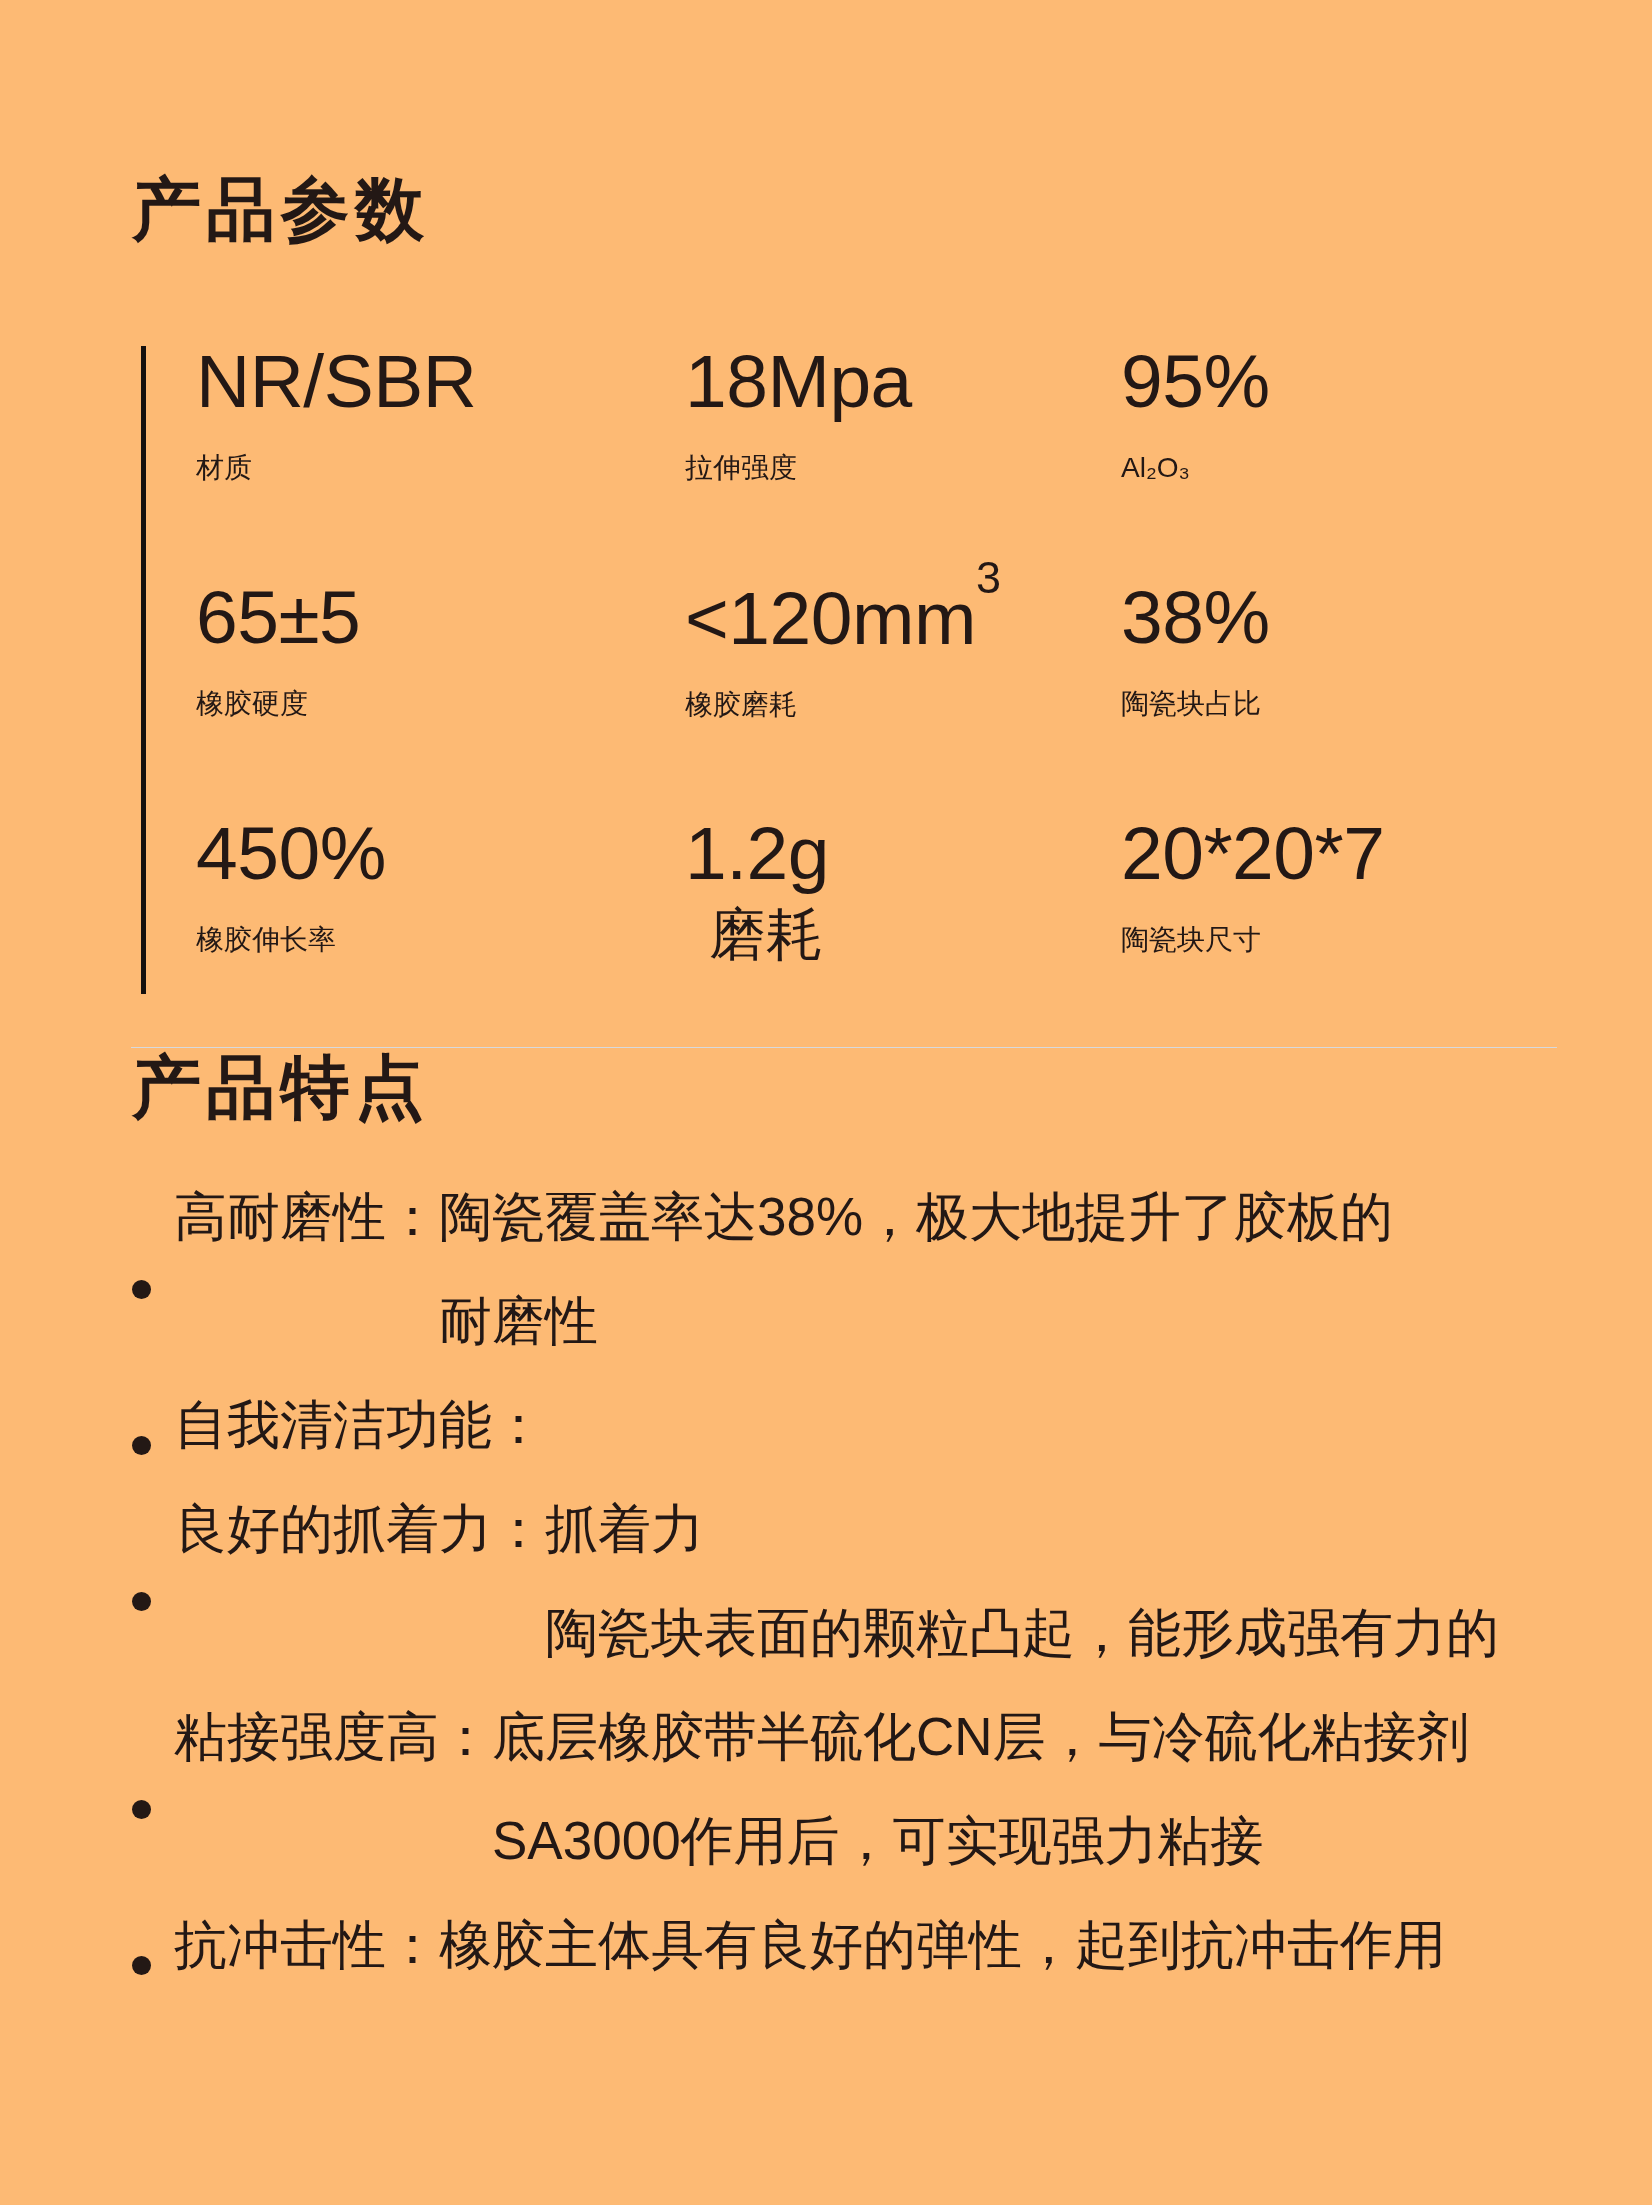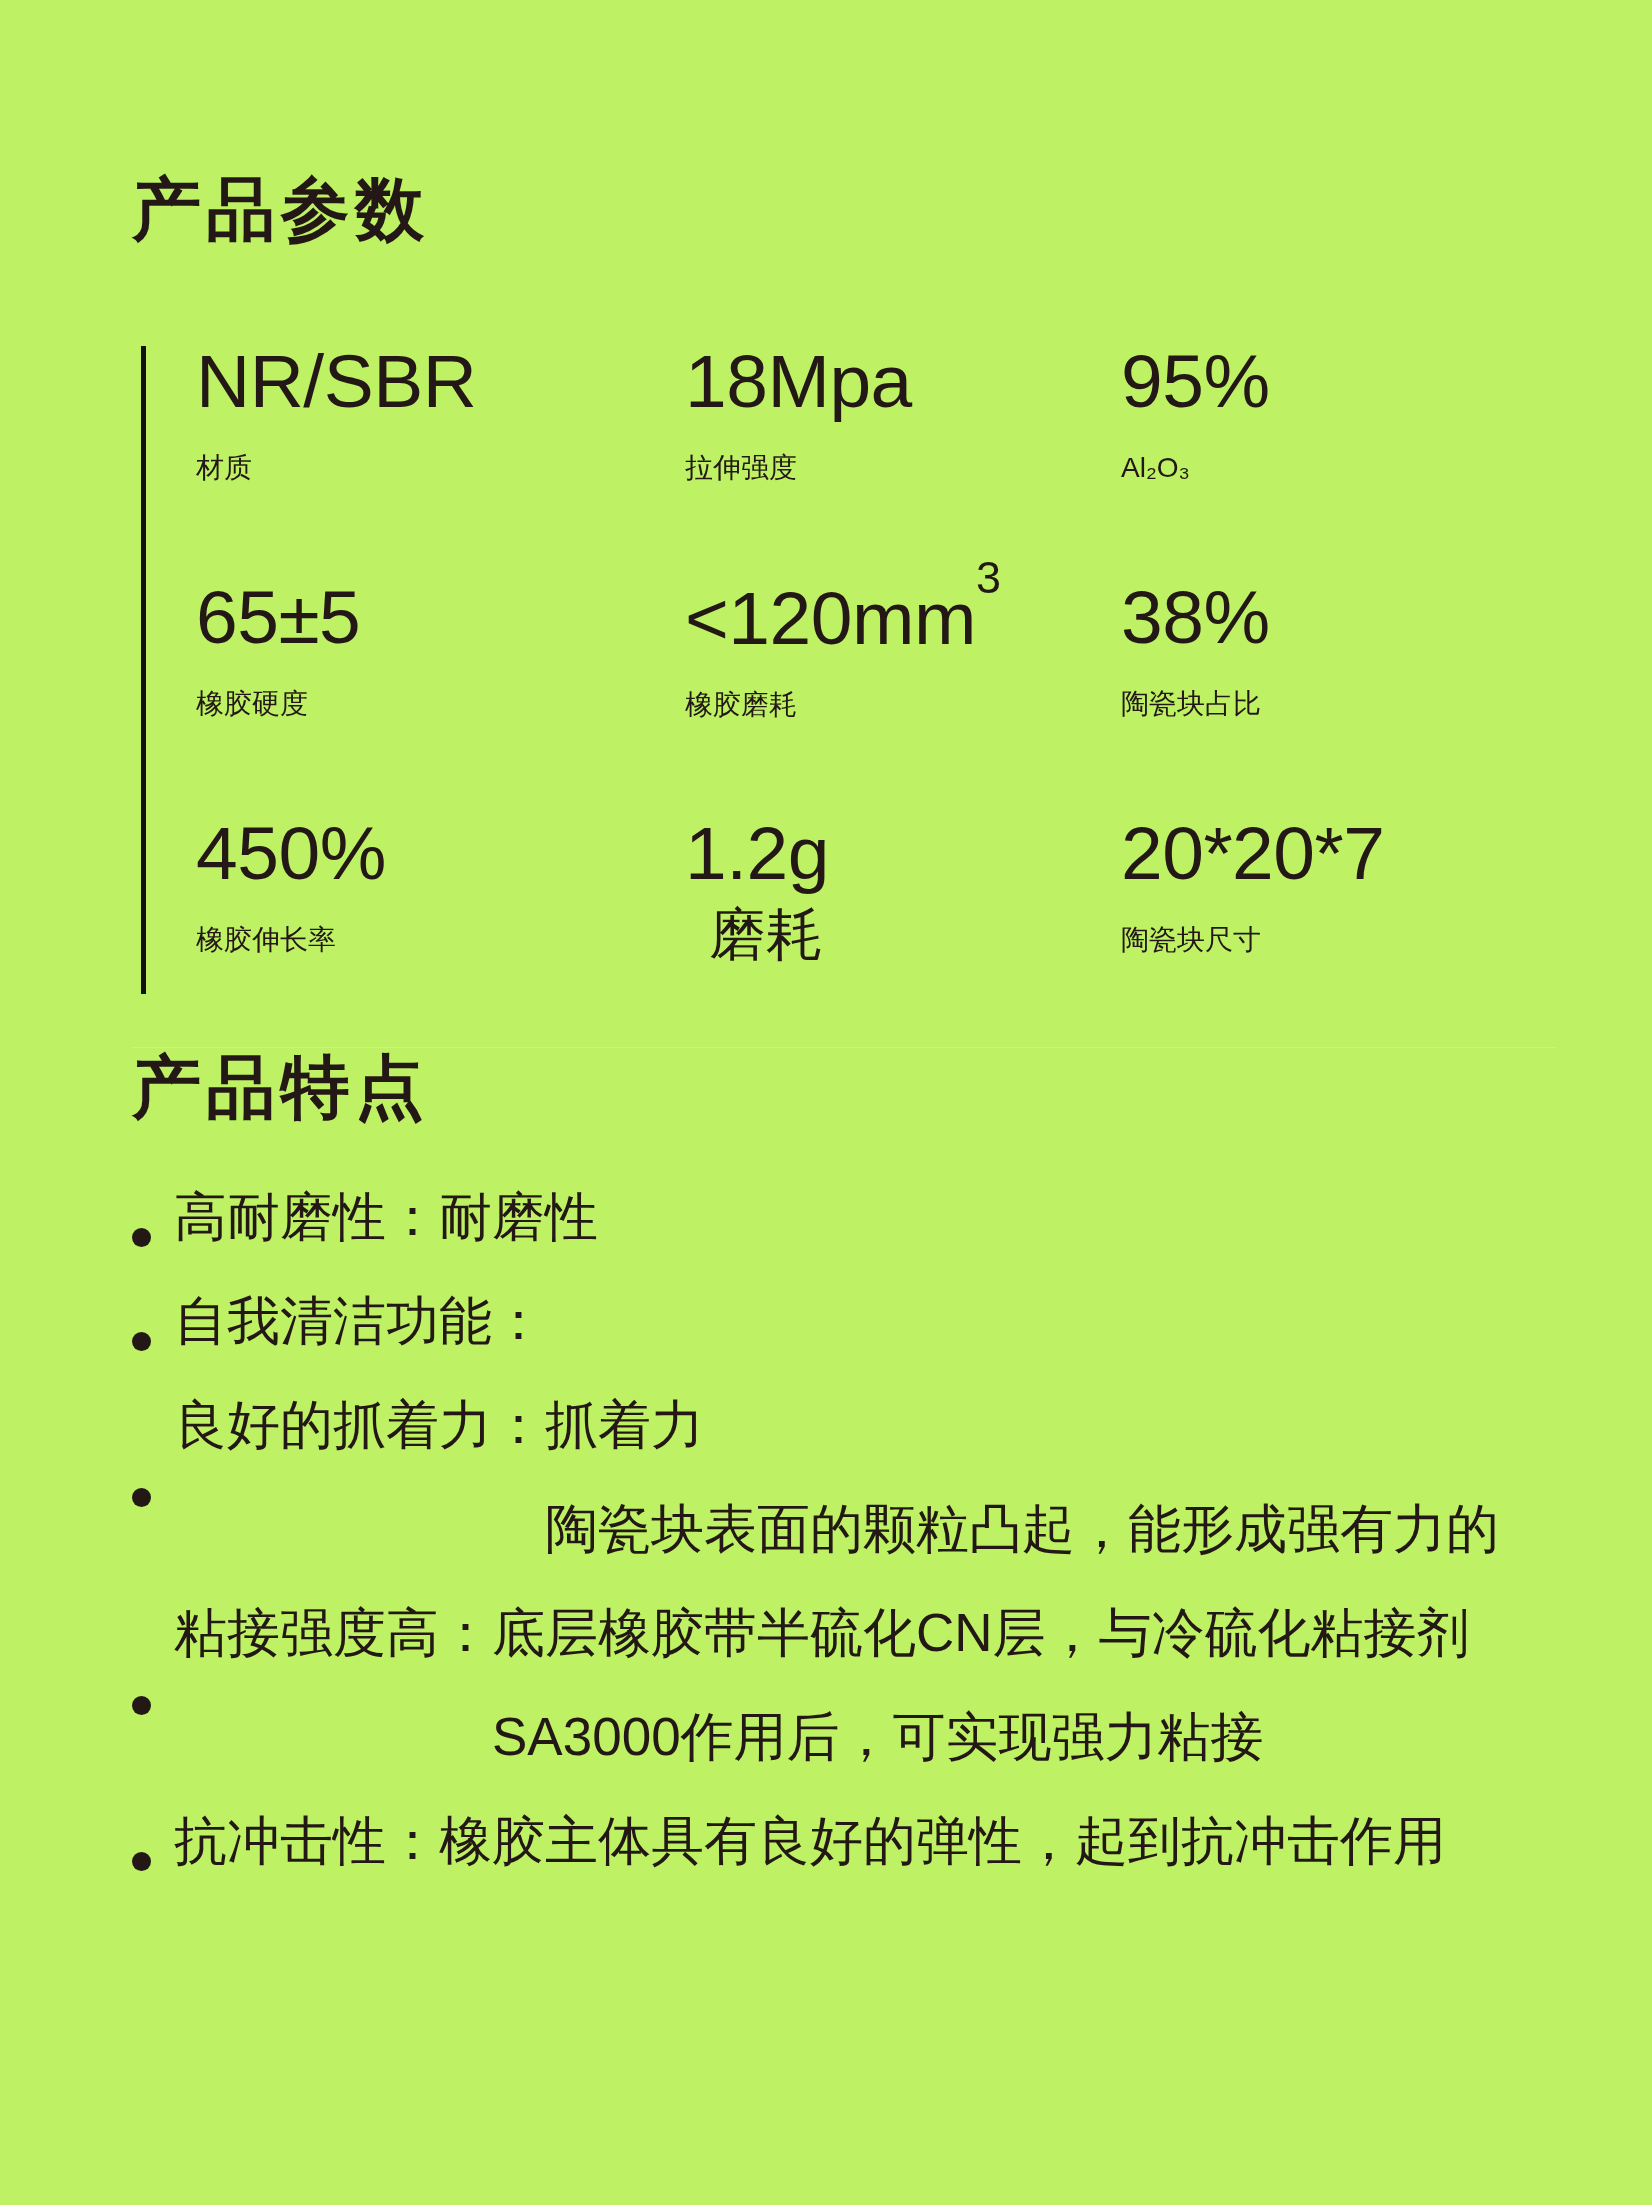--- a/index.html
+++ b/index.html
@@ -1,19 +1,19 @@
 <!DOCTYPE html>
 <html style="font-size:8.5px"><head>
 <meta charset="utf-8">
 <style>
   html,body{margin:0;padding:0;}
   .page{
     position:relative;
     width:1653px;height:2205px;
-    background:#bef264;
+    background:#fdba74;
     color:#231815;
     font-family:"Liberation Sans","DejaVu Sans",sans-serif;
     overflow:hidden;
   }
   .section-title{
     margin:0 0 0 132px;
     font-size:69px;
     line-height:1.15;
     font-weight:600;
     letter-spacing:5.3px;
@@ -156,20 +156,21 @@
   <div class="features-section">
     <h2 class="section-title">产品特点</h2>
 
     <ul class="features-list">
 
       <li class="feature">
         <span class="bullet-dot"></span>
         <div class="feature-body">
           <span class="feature-label">高耐磨性：</span>
           <div class="feature-lines">
+            <div class="feature-line">陶瓷覆盖率达38%，极大地提升了胶板的</div>
             <div class="feature-line">耐磨性</div>
           </div>
         </div>
       </li>
 
       <li class="feature">
         <span class="bullet-dot"></span>
         <div class="feature-body">
           <span class="feature-label">自我清洁功能：</span>
         </div>

